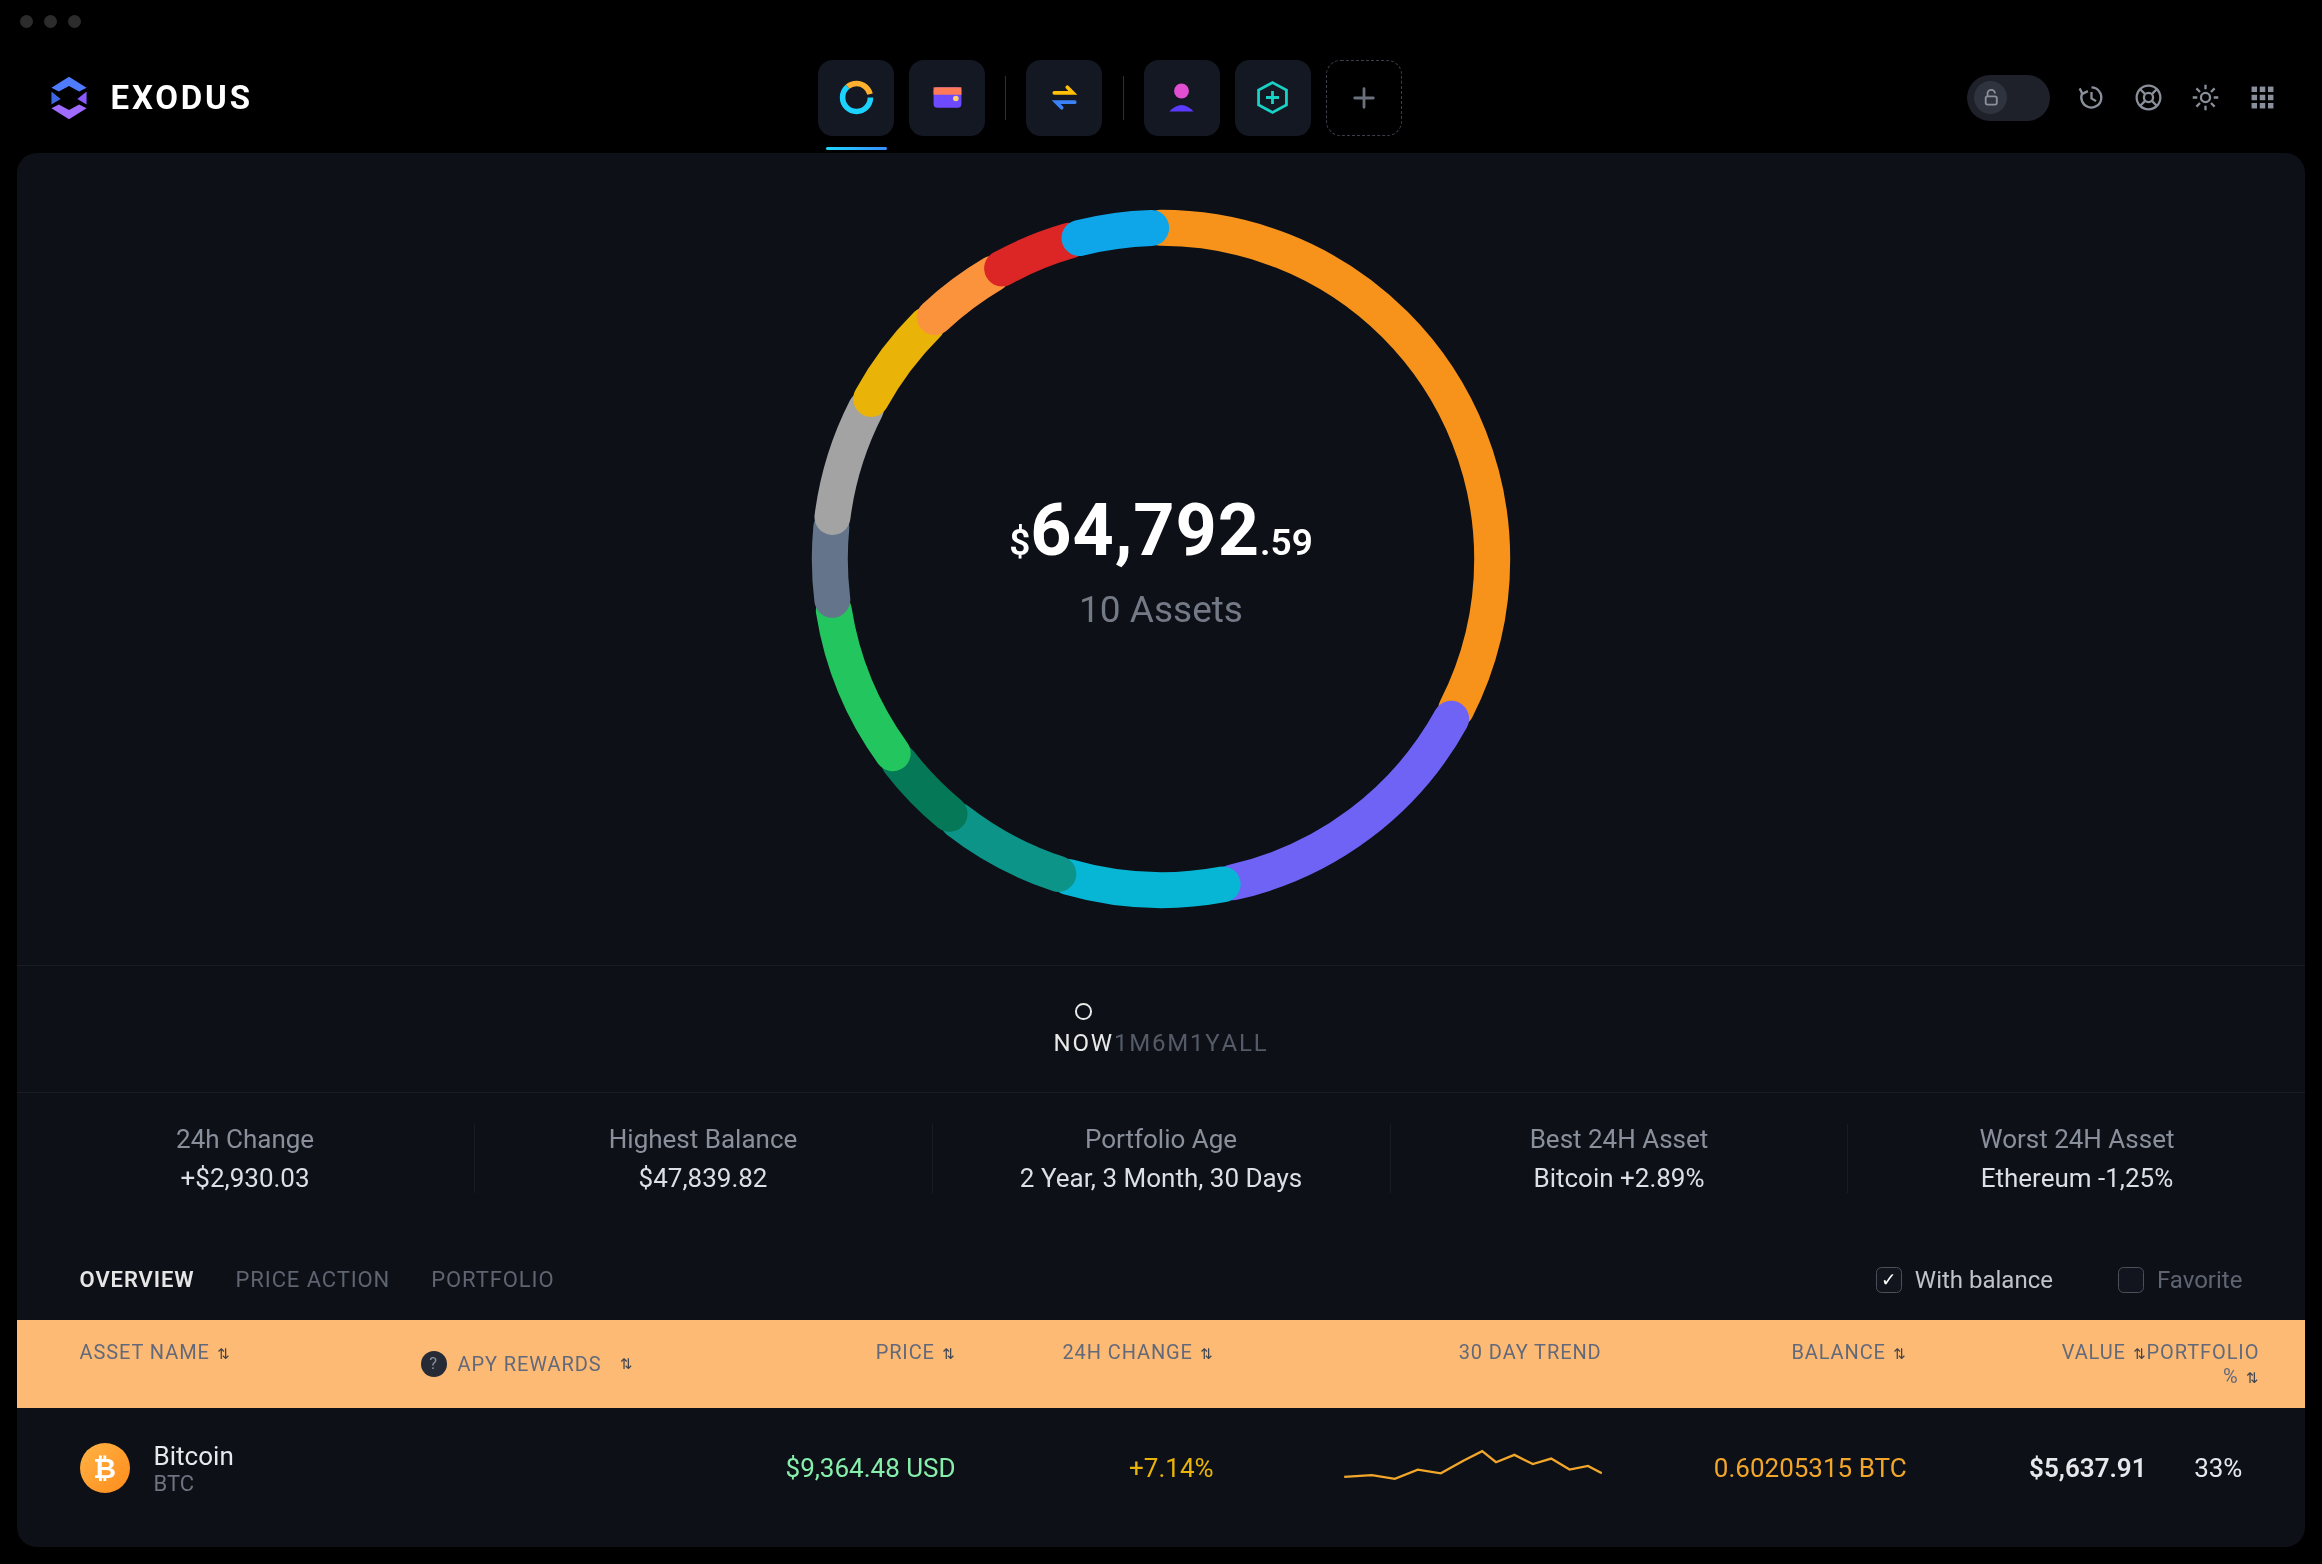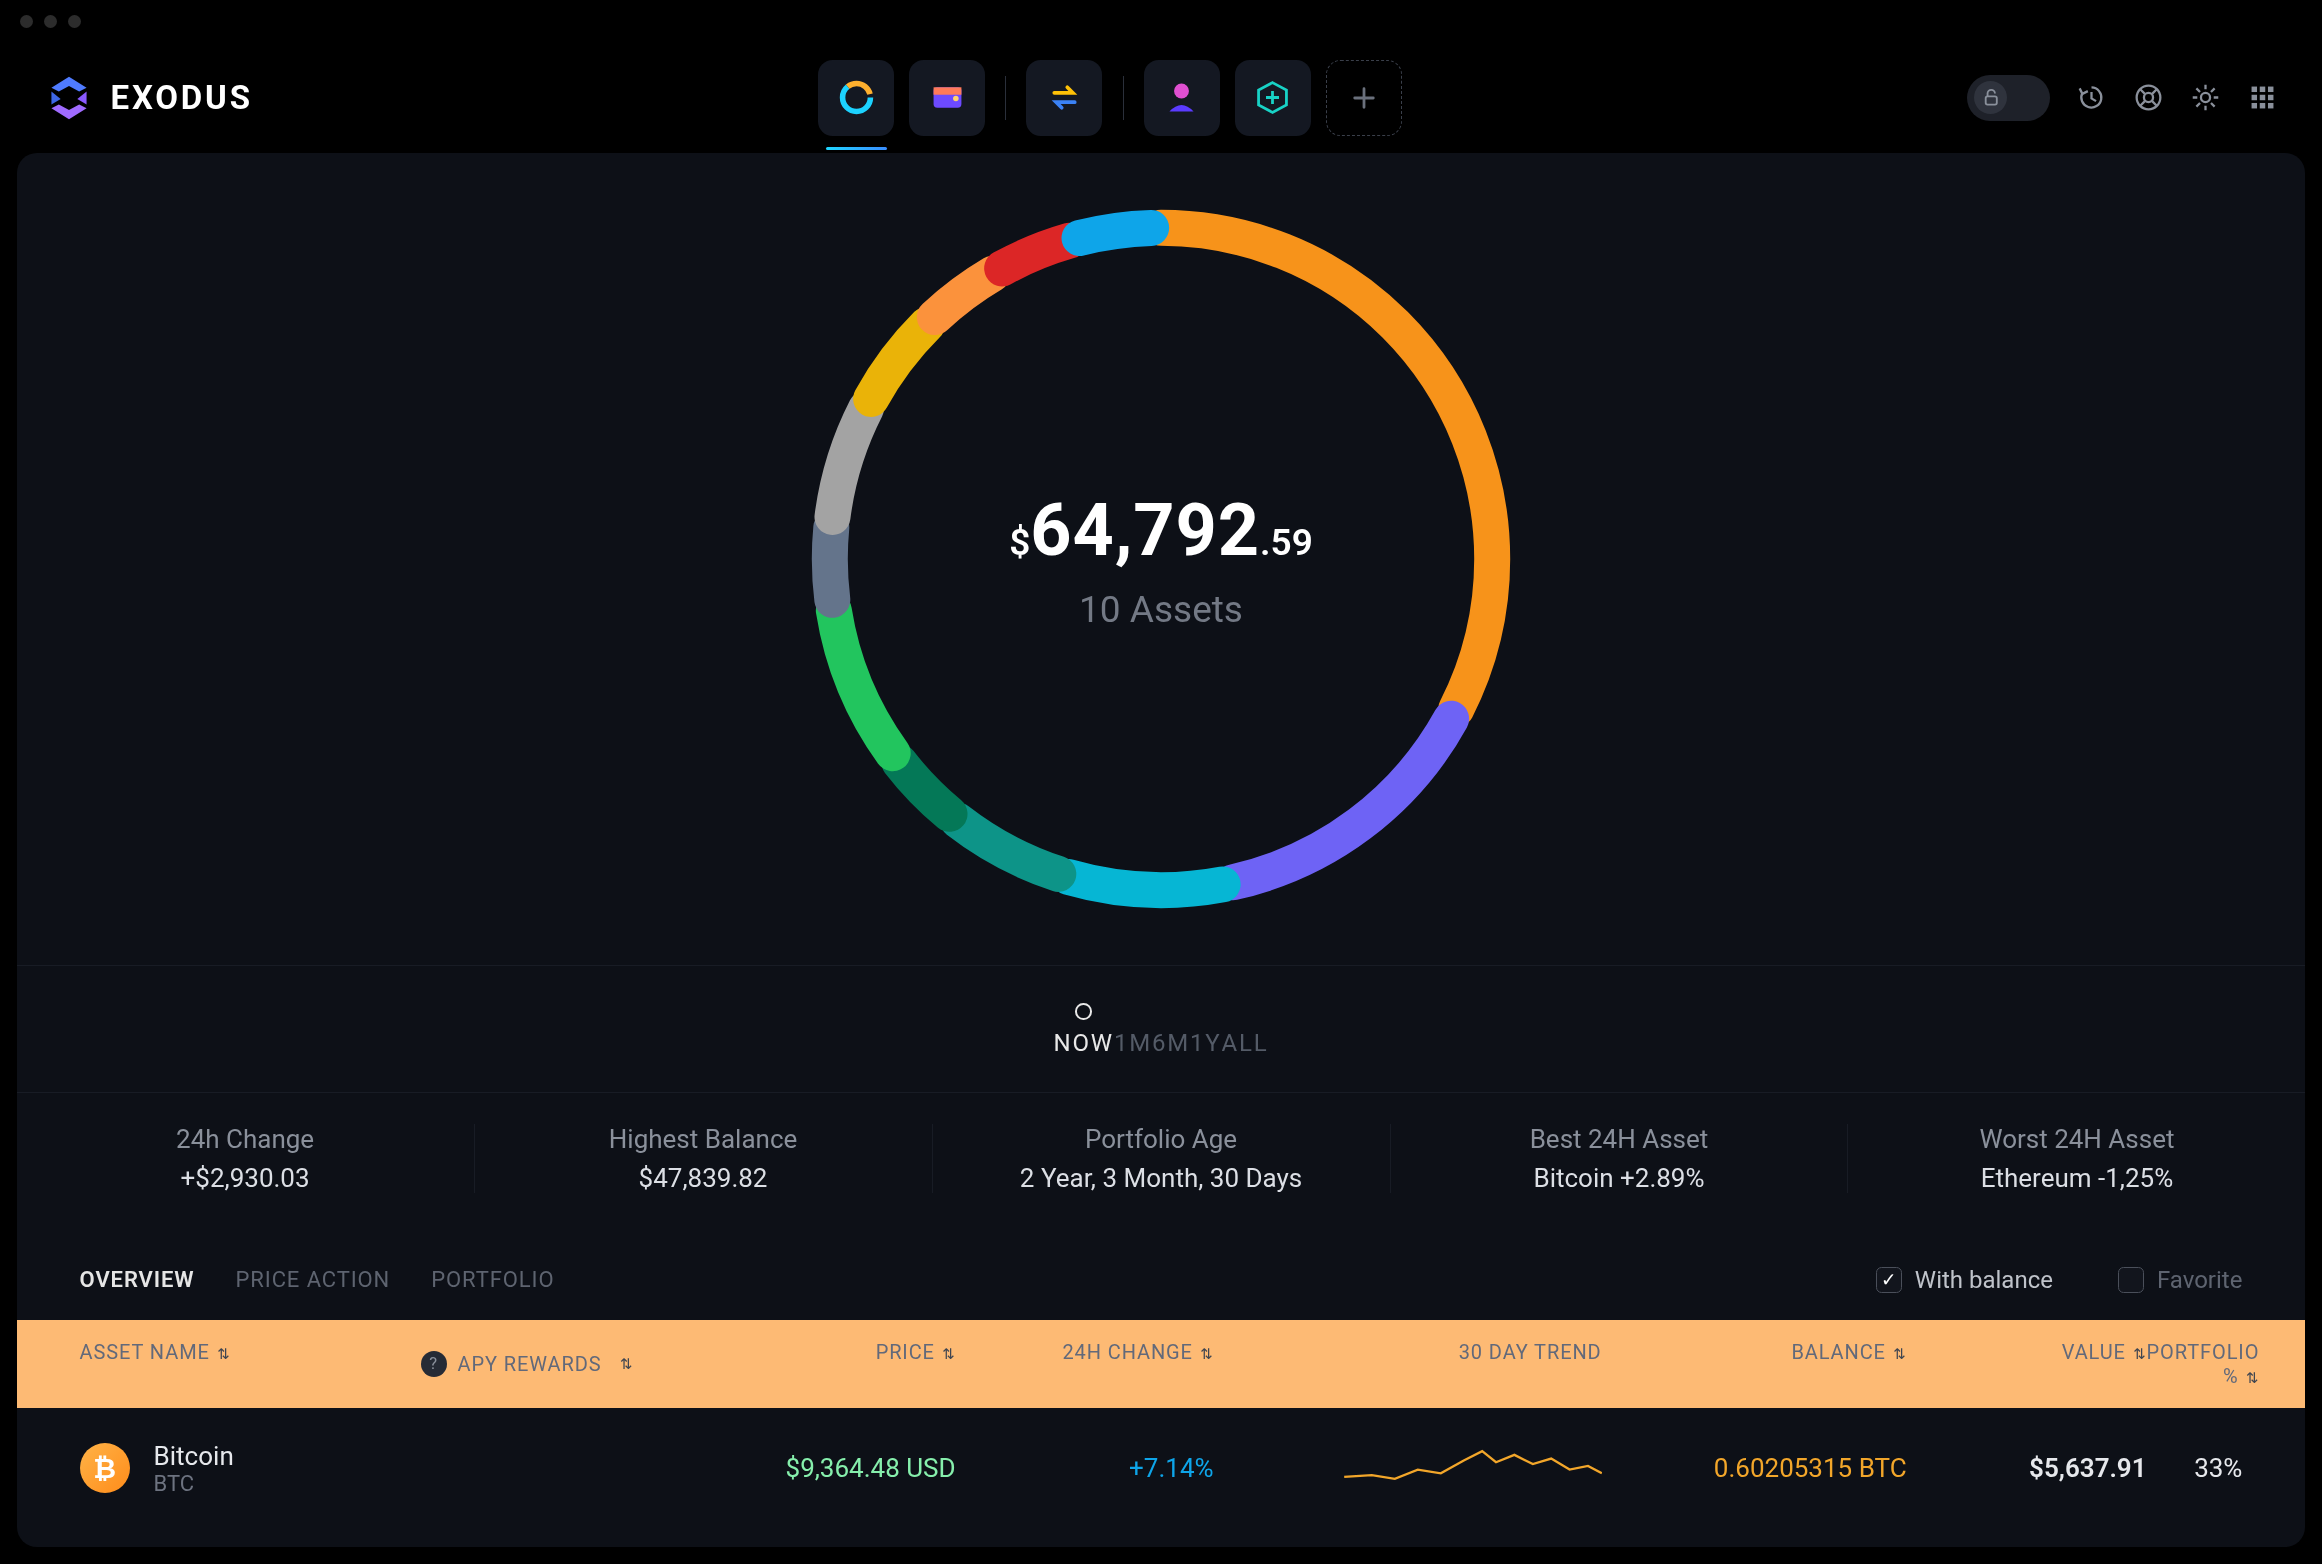--- a/index.html
+++ b/index.html
@@ -85,21 +85,21 @@
 .cell-pct     { flex:1; text-align:right; }
 .sort-arrows { font-size:14.8px; margin-left:7.4px; color:#3f4550; }
 .q-icon { width:26px; height:26px; border-radius:50%; background:#262b35; color:#8a909b; display:inline-flex; align-items:center; justify-content:center; font-size:16.6px; }
 
 
 .tbl-row { display:flex; padding:33px 63px; align-items:center; font-size:26px; cursor:pointer; }
 .asset-badge { width:50px; height:50px; border-radius:50%; background:linear-gradient(135deg,#ffb347,#ff8c1a); display:flex; align-items:center; justify-content:center; margin-right:24px; font-size:28px; color:#fff; font-weight:700; }
 .asset-text .name { color:#e6e8ec; font-size:26px; }
 .asset-text .sym  { color:#6d7380; font-size:22px; }
 .c-price { color:#86efac; }
-.c-change { color:#0ea5e9; }
+.c-change { color:#eab308; }
 .c-balance { color:#f2a62a; }
 .c-value { color:#e6e8ec; font-weight:600; }
 .c-pct { color:#e6e8ec; }
 .sparkline { display:inline-block; width:258px; height:46px; }
 </style>
 </head>
 <body>
 
 <div id="app">
 

